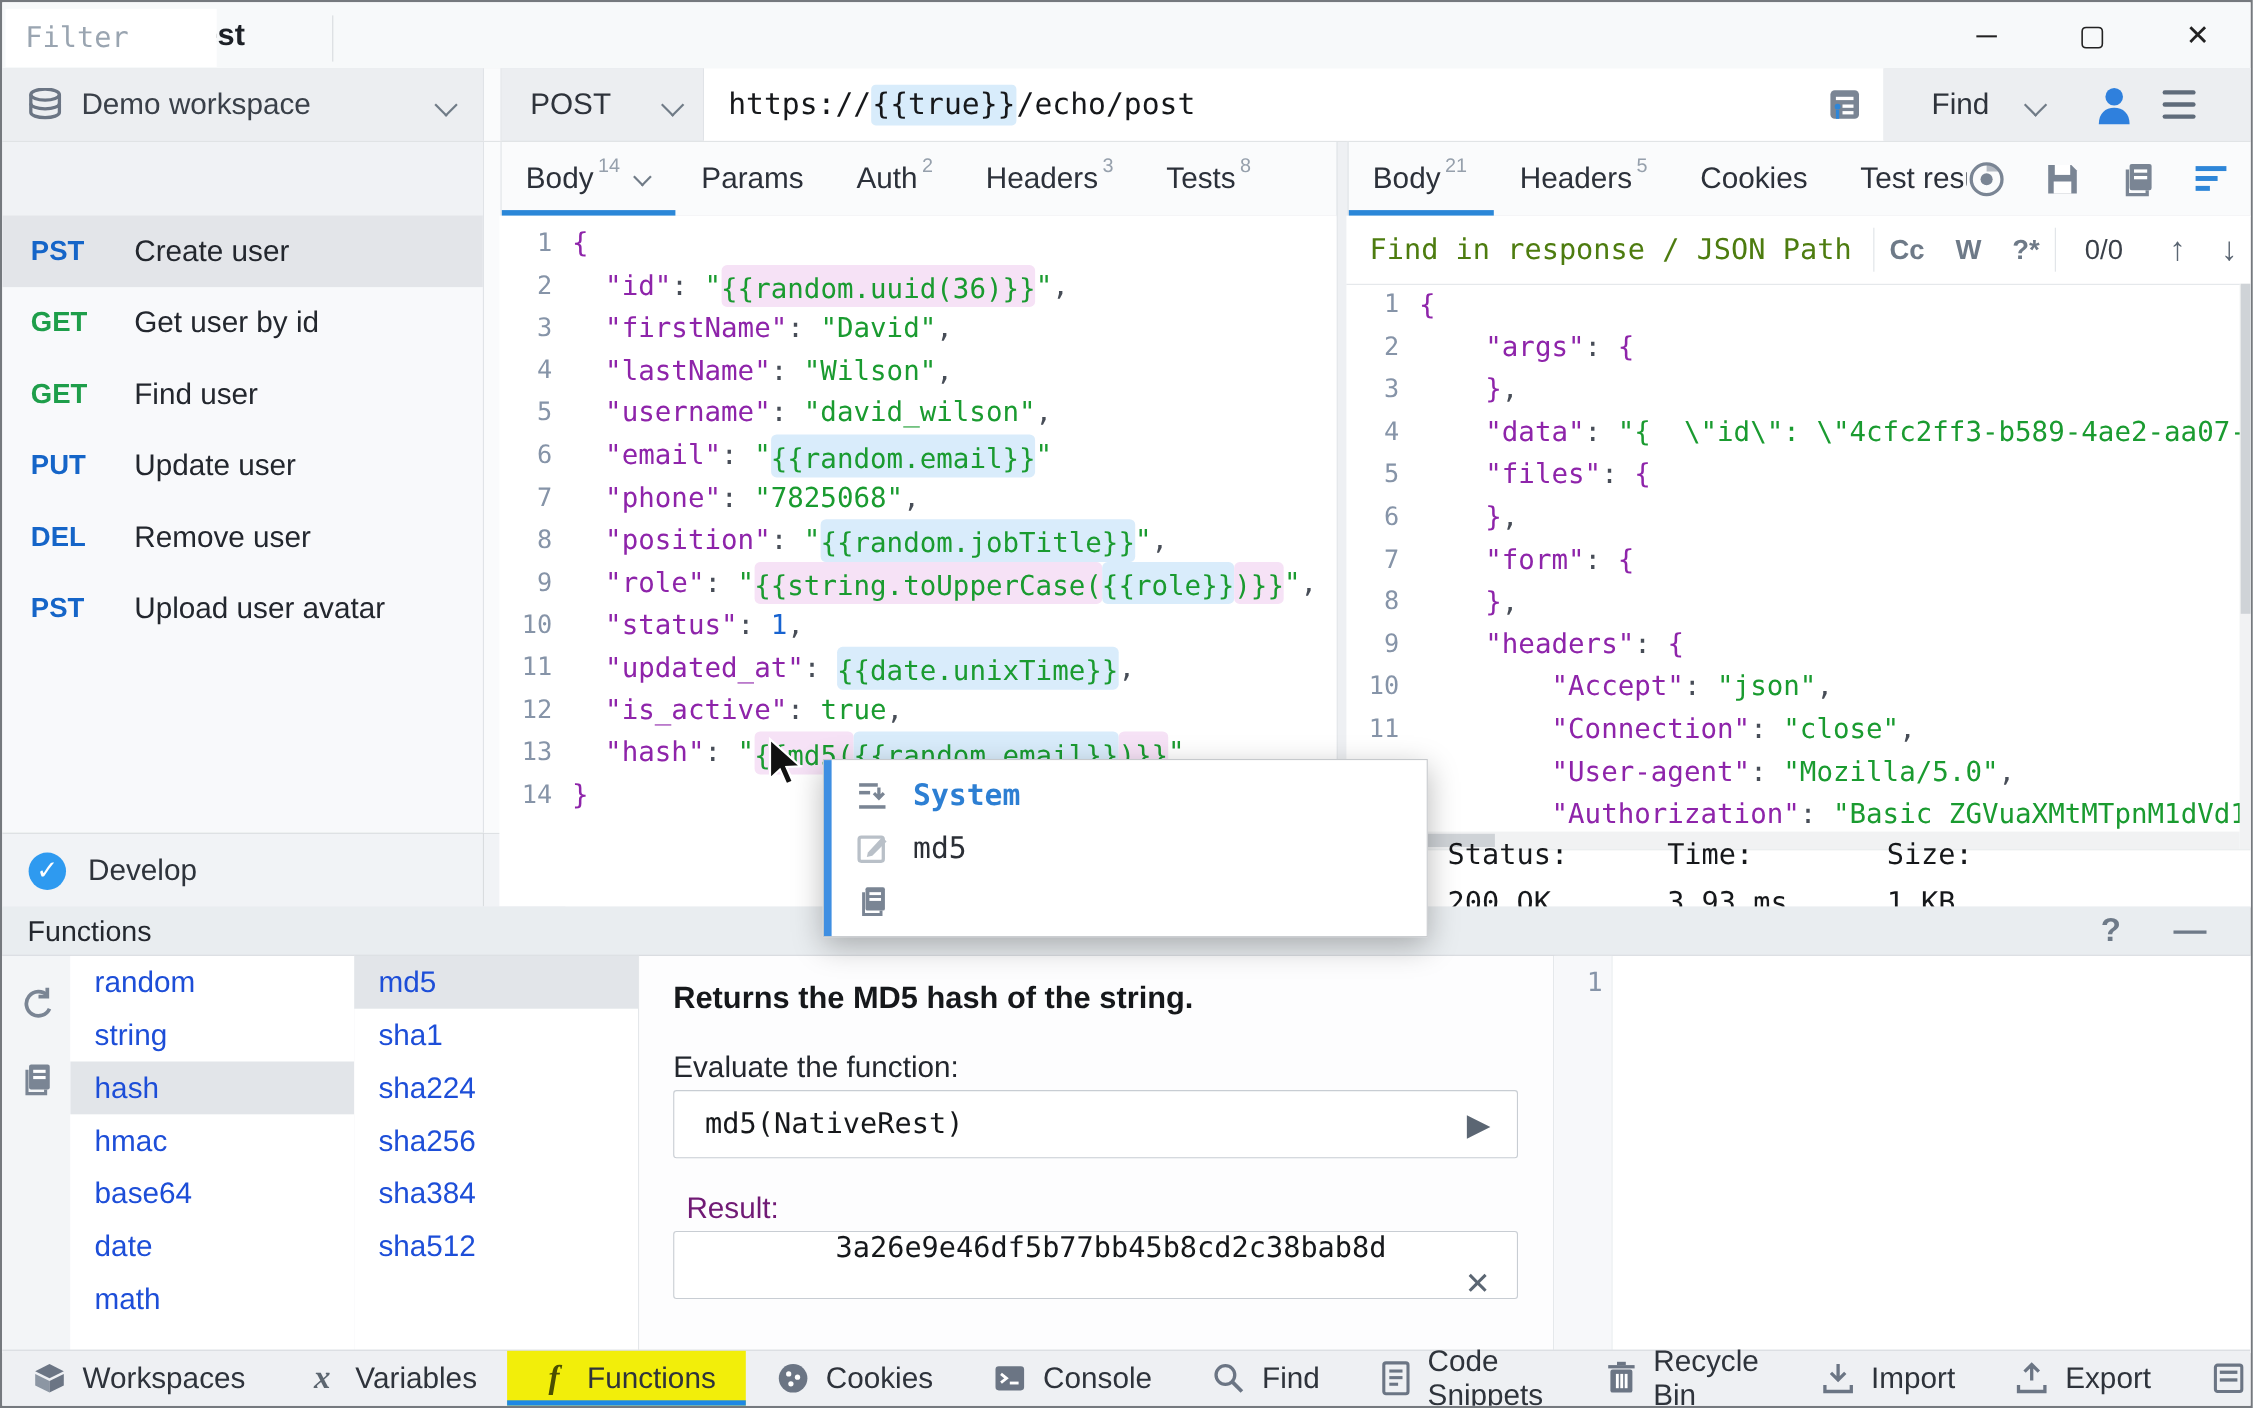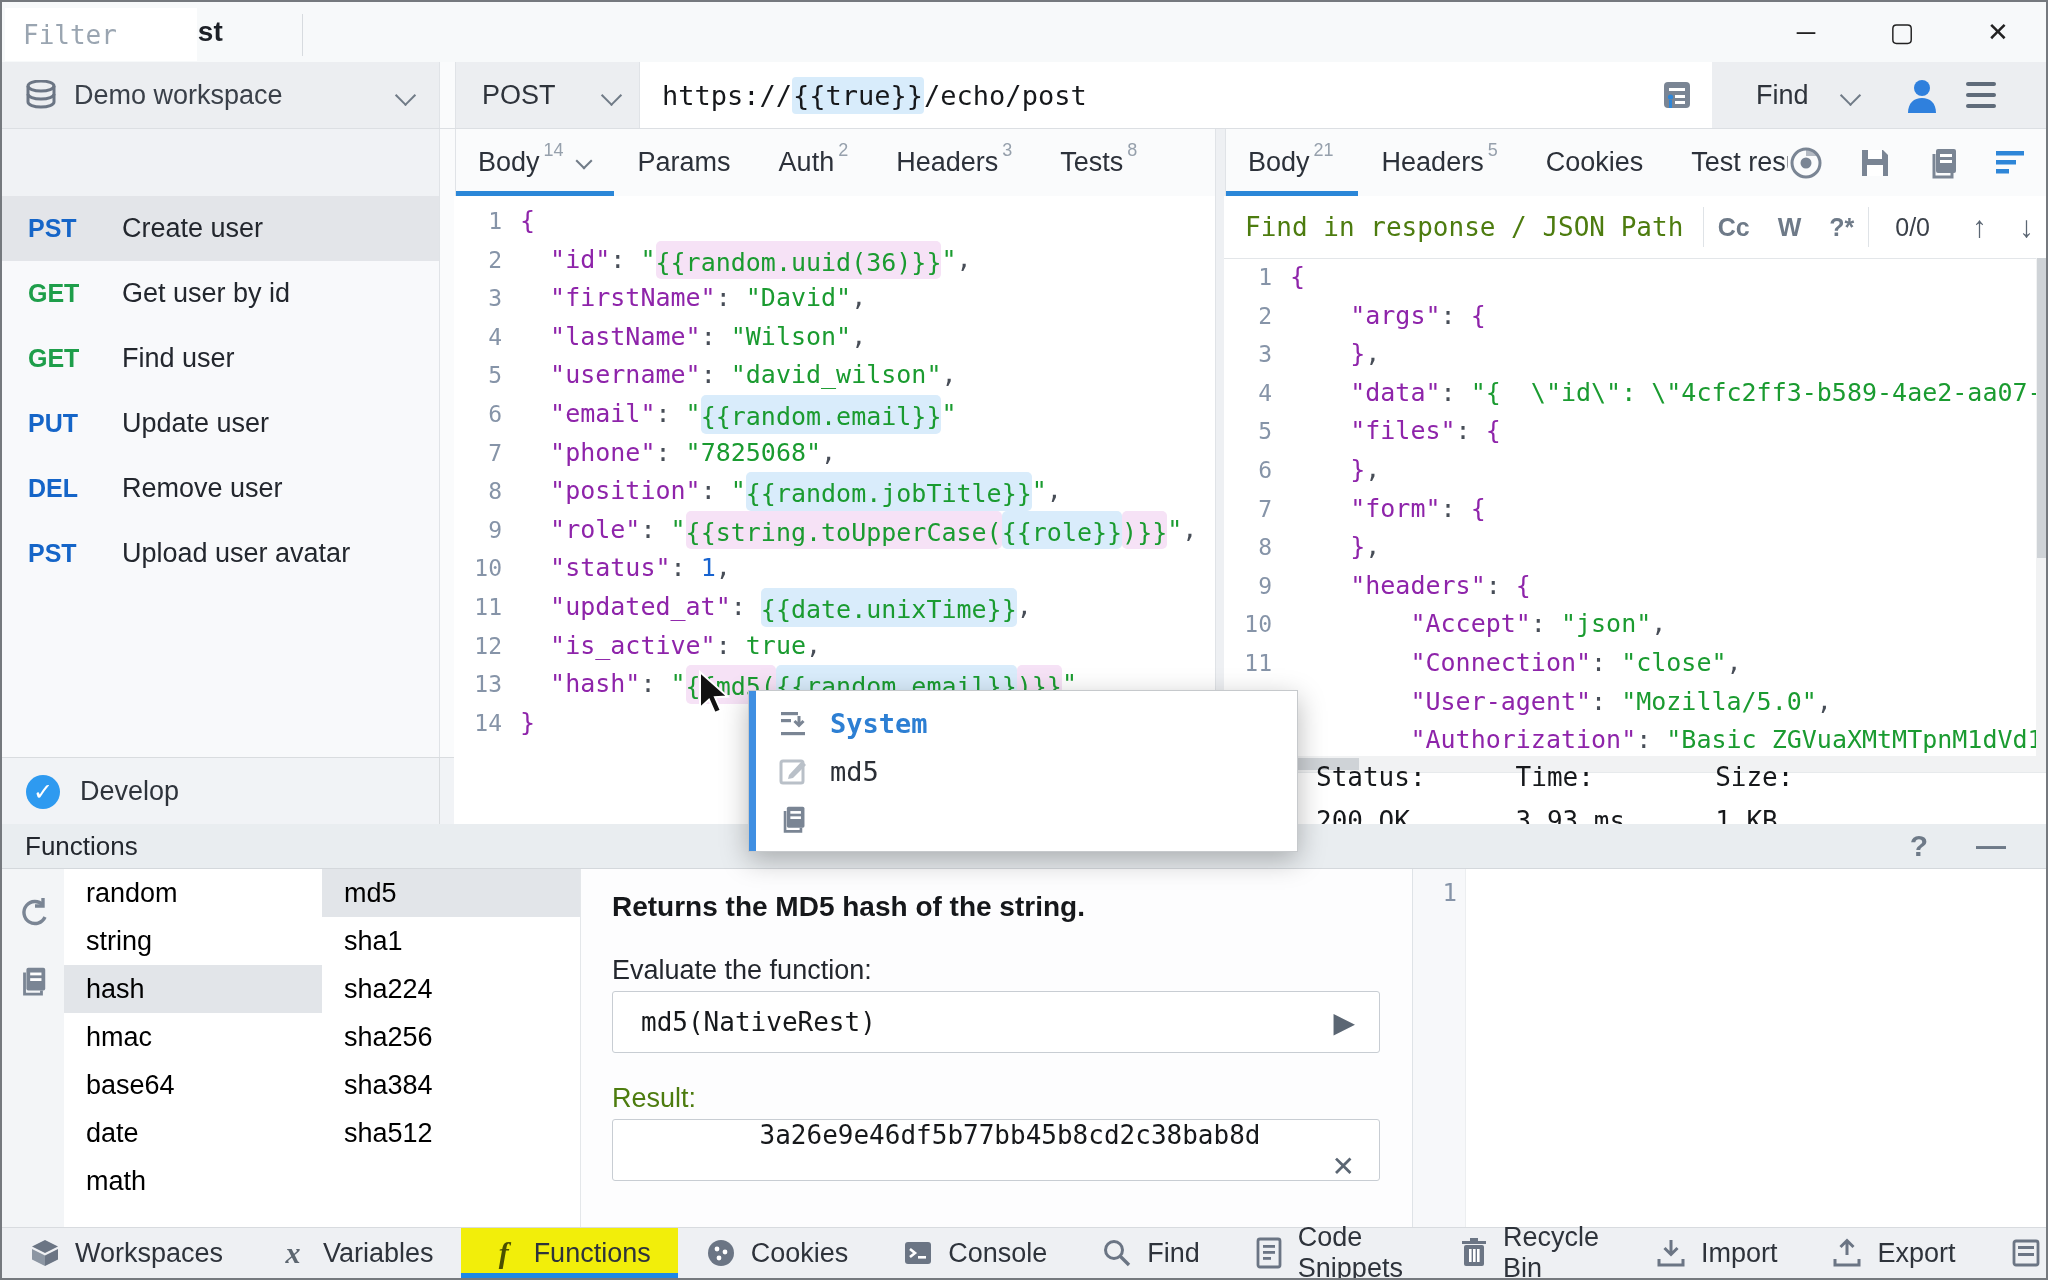--- a/index.html
+++ b/index.html
@@ -107,32 +107,32 @@
   
   #funchdr{position:absolute;left:0;top:822px;width:100%;height:44px;background:#e9edf0;border-bottom:1px solid #d4d8dc;display:flex;align-items:center;}
   #funchdr .ttl{margin-left:23px;font-size:26px;color:#23272e;}
   #funchdr .hbtns{margin-left:auto;display:flex;align-items:center;gap:48px;margin-right:40px;color:#6e7a88;}
   #funchdr .q{font-size:30px;font-weight:bold;}
   #funchdr .mini{font-size:30px;font-weight:bold;}
   #funcbody{position:absolute;left:0;top:867px;width:100%;height:361px;background:#fdfdfe;}
   #fstrip{position:absolute;left:0;top:0;width:62px;height:100%;background:#f3f5f7;display:flex;flex-direction:column;align-items:center;gap:36px;padding-top:26px;box-sizing:border-box;}
   #fcats{position:absolute;left:62px;top:0;width:258px;height:100%;background:#ffffff;border-right:1px solid #e4e7ea;}
   #ffuncs{position:absolute;left:320px;top:0;width:258px;height:100%;background:#ffffff;border-right:1px solid #e4e7ea;}
-  .flist-row{height:48px;display:flex;align-items:center;font-size:27px;color:#000000;}
+  .flist-row{height:48px;display:flex;align-items:center;font-size:27px;color:#1d4ed8;}
   .flist-row .t{margin-left:22px;}
   .flist-row.sel{background:#e2e5e9;}
   #fdetail{position:absolute;left:578px;top:0;width:832px;height:100%;}
   #fdesc{position:absolute;left:32px;top:22px;font-size:28px;font-weight:bold;color:#16181b;}
   #fevlbl{position:absolute;left:32px;top:86px;font-size:27px;color:#23272e;}
   .finput{position:absolute;left:32px;width:766px;height:60px;border:1px solid #c8cdd3;border-radius:3px;background:#fff;display:flex;align-items:center;}
   #fin1{top:122px;}
   #fin2{top:250px;flex-direction:column;}
   .finput .val{margin-left:28px;font-family:"DejaVu Sans Mono",monospace;font-size:26px;color:#16181b;}
   .finput .act{margin-left:auto;margin-right:24px;color:#5b6673;font-size:28px;}
-  #freslbl{position:absolute;left:32px;top:214px;font-size:27px;color:#4d7c0f;}
+  #freslbl{position:absolute;left:44px;top:214px;font-size:27px;color:#701a75;}
   #fedsep{position:absolute;left:1410px;top:0;width:1px;height:100%;background:#dfe3e7;}
   #feditor{position:absolute;left:1411px;top:0;right:0;height:100%;background:#ffffff;}
   #feditor .gutter{position:absolute;left:0;top:0;width:52px;height:100%;background:#f7f8fa;border-right:1px solid #eceef0;}
   #feditor .n1{position:absolute;left:0;top:10px;width:44px;text-align:right;font-family:"DejaVu Sans Mono",monospace;font-size:24px;color:#8694a8;}
 
   
   #toolbar{position:absolute;left:0;bottom:0;width:100%;height:50px;background:#eef0f3;border-top:1px solid #d8dbdf;display:flex;align-items:stretch;}
   .tb-item{display:flex;align-items:center;gap:14px;font-size:27px;color:#2e333b;padding:0 27px;position:relative;}
   .tb-item.active{background:#f2ee0a;}
   .tb-item.active::after{content:"";position:absolute;left:0;right:0;bottom:0;height:5px;background:#1e88e5;}

